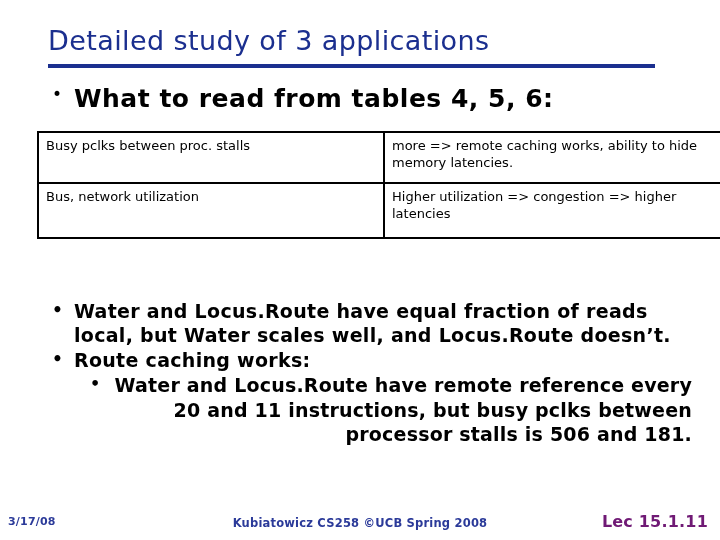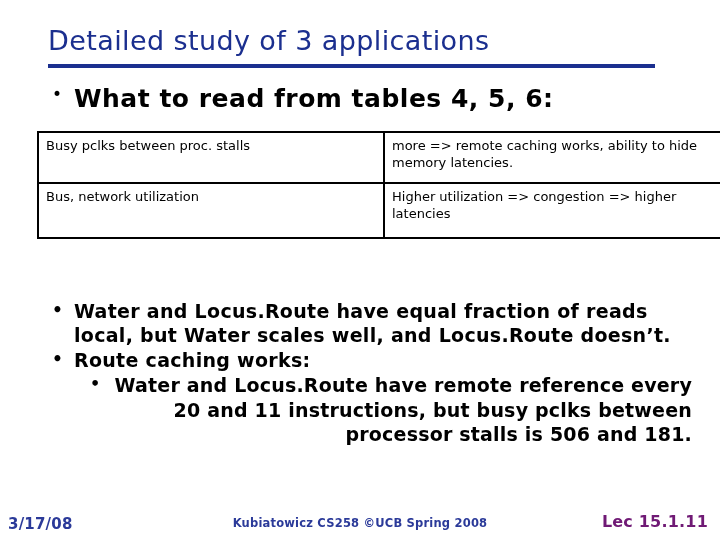--- a/index.html
+++ b/index.html
@@ -129,21 +129,21 @@
     font-size: 16px;
     line-height: 1.35;
   }
   .lvl2 > .bullet-text { text-align: right; }
 
   
   #footer-date {
     position: absolute;
     left: 8px;
     top: 515px;
-    font-size: 15px;
+    font-size: 11px;
     font-weight: bold;
     color: #2b3a99;
     letter-spacing: 0.2px;
   }
   #footer-center {
     position: absolute;
     left: 0;
     right: 0;
     top: 516px;
     text-align: center;

